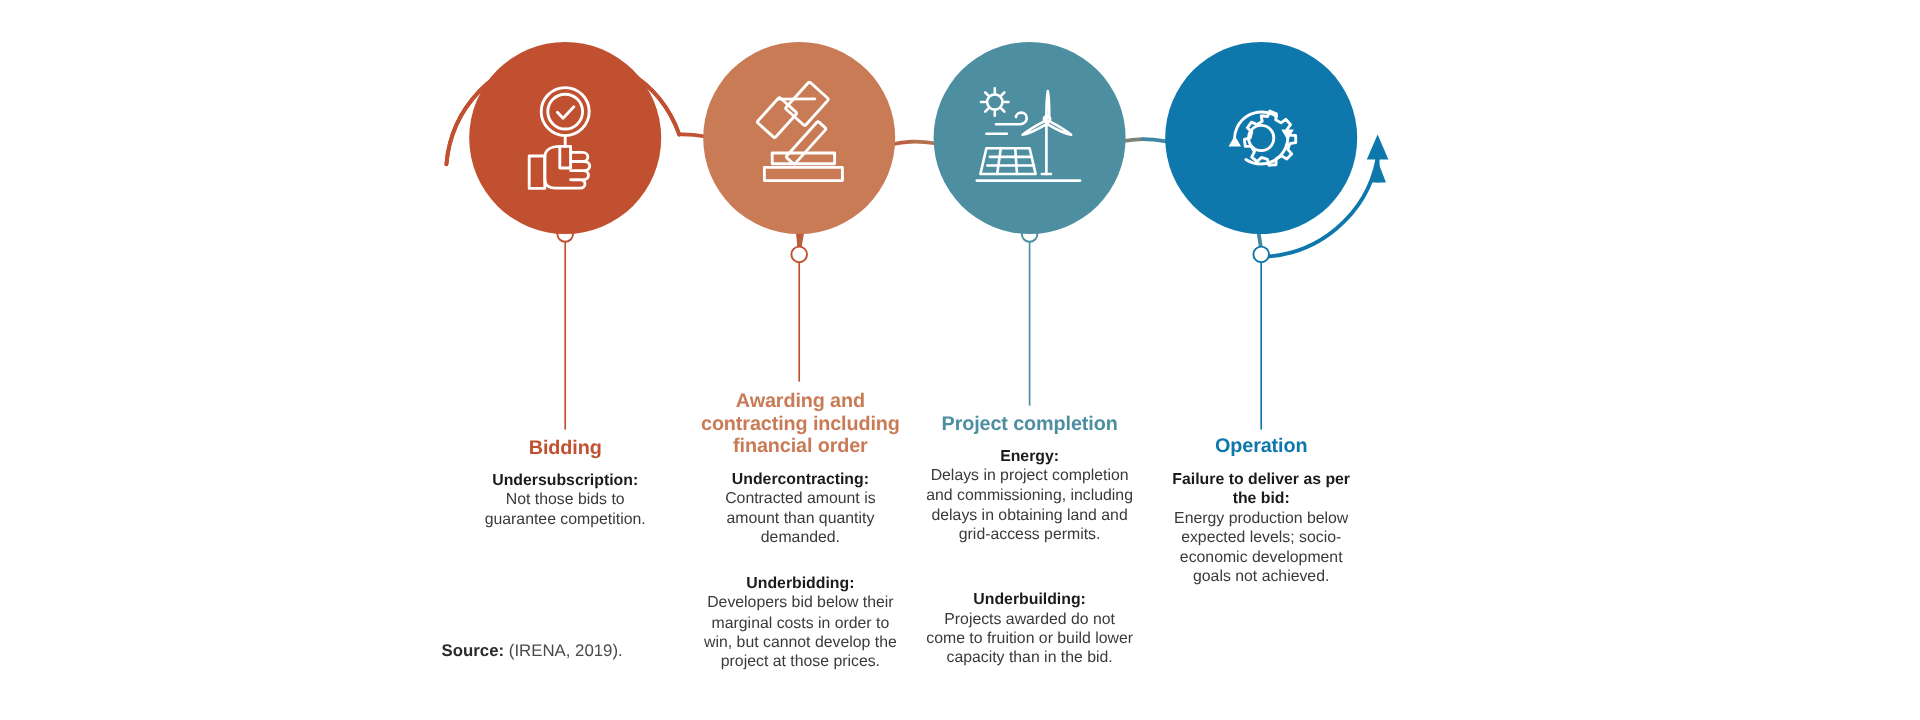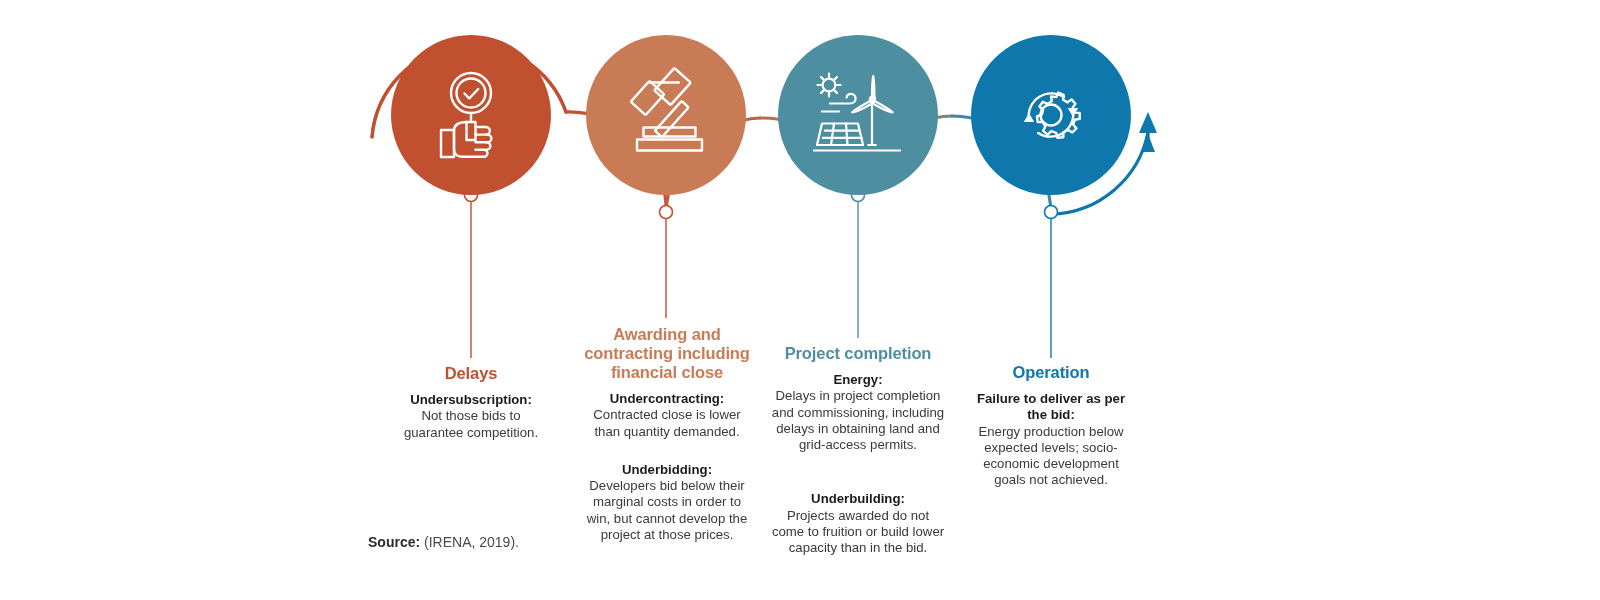--- a/index.html
+++ b/index.html
@@ -221,32 +221,32 @@
         <path d="M68,41.5 a22.6,22.6 0 0 1 -34.8,22.4"></path>
         <polygon points="24,44 18.8,53 29.2,53" fill="#ffffff" stroke="none"></polygon>
         <polygon points="68,48 73.2,39 62.8,39" fill="#ffffff" stroke="none"></polygon>
 
         <path d="M20,34 a29.5,29.5 0 0 1 52,0" opacity="0.0"></path>
       </svg>
     </span>
   </div>
 
   <div class="col" style="left:392px; top:364px; width:158px;">
-    <div class="col-title" style="color:#C0502F;">Delays</div>
+    <div class="col-title" style="color:#C0502F;">Bidding</div>
     <div class="blk">
       <div class="blk-head">Undersubscription:</div>
       <div class="blk-body">Not those bids to guarantee competition.</div>
     </div>
   </div>
 
   <div class="col" style="left:584px; top:325px; width:166px;">
-    <div class="col-title" style="color:#C97B55;">Awarding and contracting including financial close</div>
+    <div class="col-title" style="color:#C97B55;">Awarding and contracting including financial order</div>
     <div class="blk">
       <div class="blk-head">Undercontracting:</div>
-      <div class="blk-body">Contracted close is lower than quantity demanded.</div>
+      <div class="blk-body">Contracted amount is amount than quantity demanded.</div>
     </div>
     <div class="blk" style="margin-top:22px;">
       <div class="blk-head">Underbidding:</div>
       <div class="blk-body">Developers bid below their marginal costs in order to win, but cannot develop the project at those prices.</div>
     </div>
   </div>
 
   <div class="col" style="left:770px; top:344px; width:176px;">
     <div class="col-title" style="color:#4D8FA0;">Project completion</div>
     <div class="blk">

